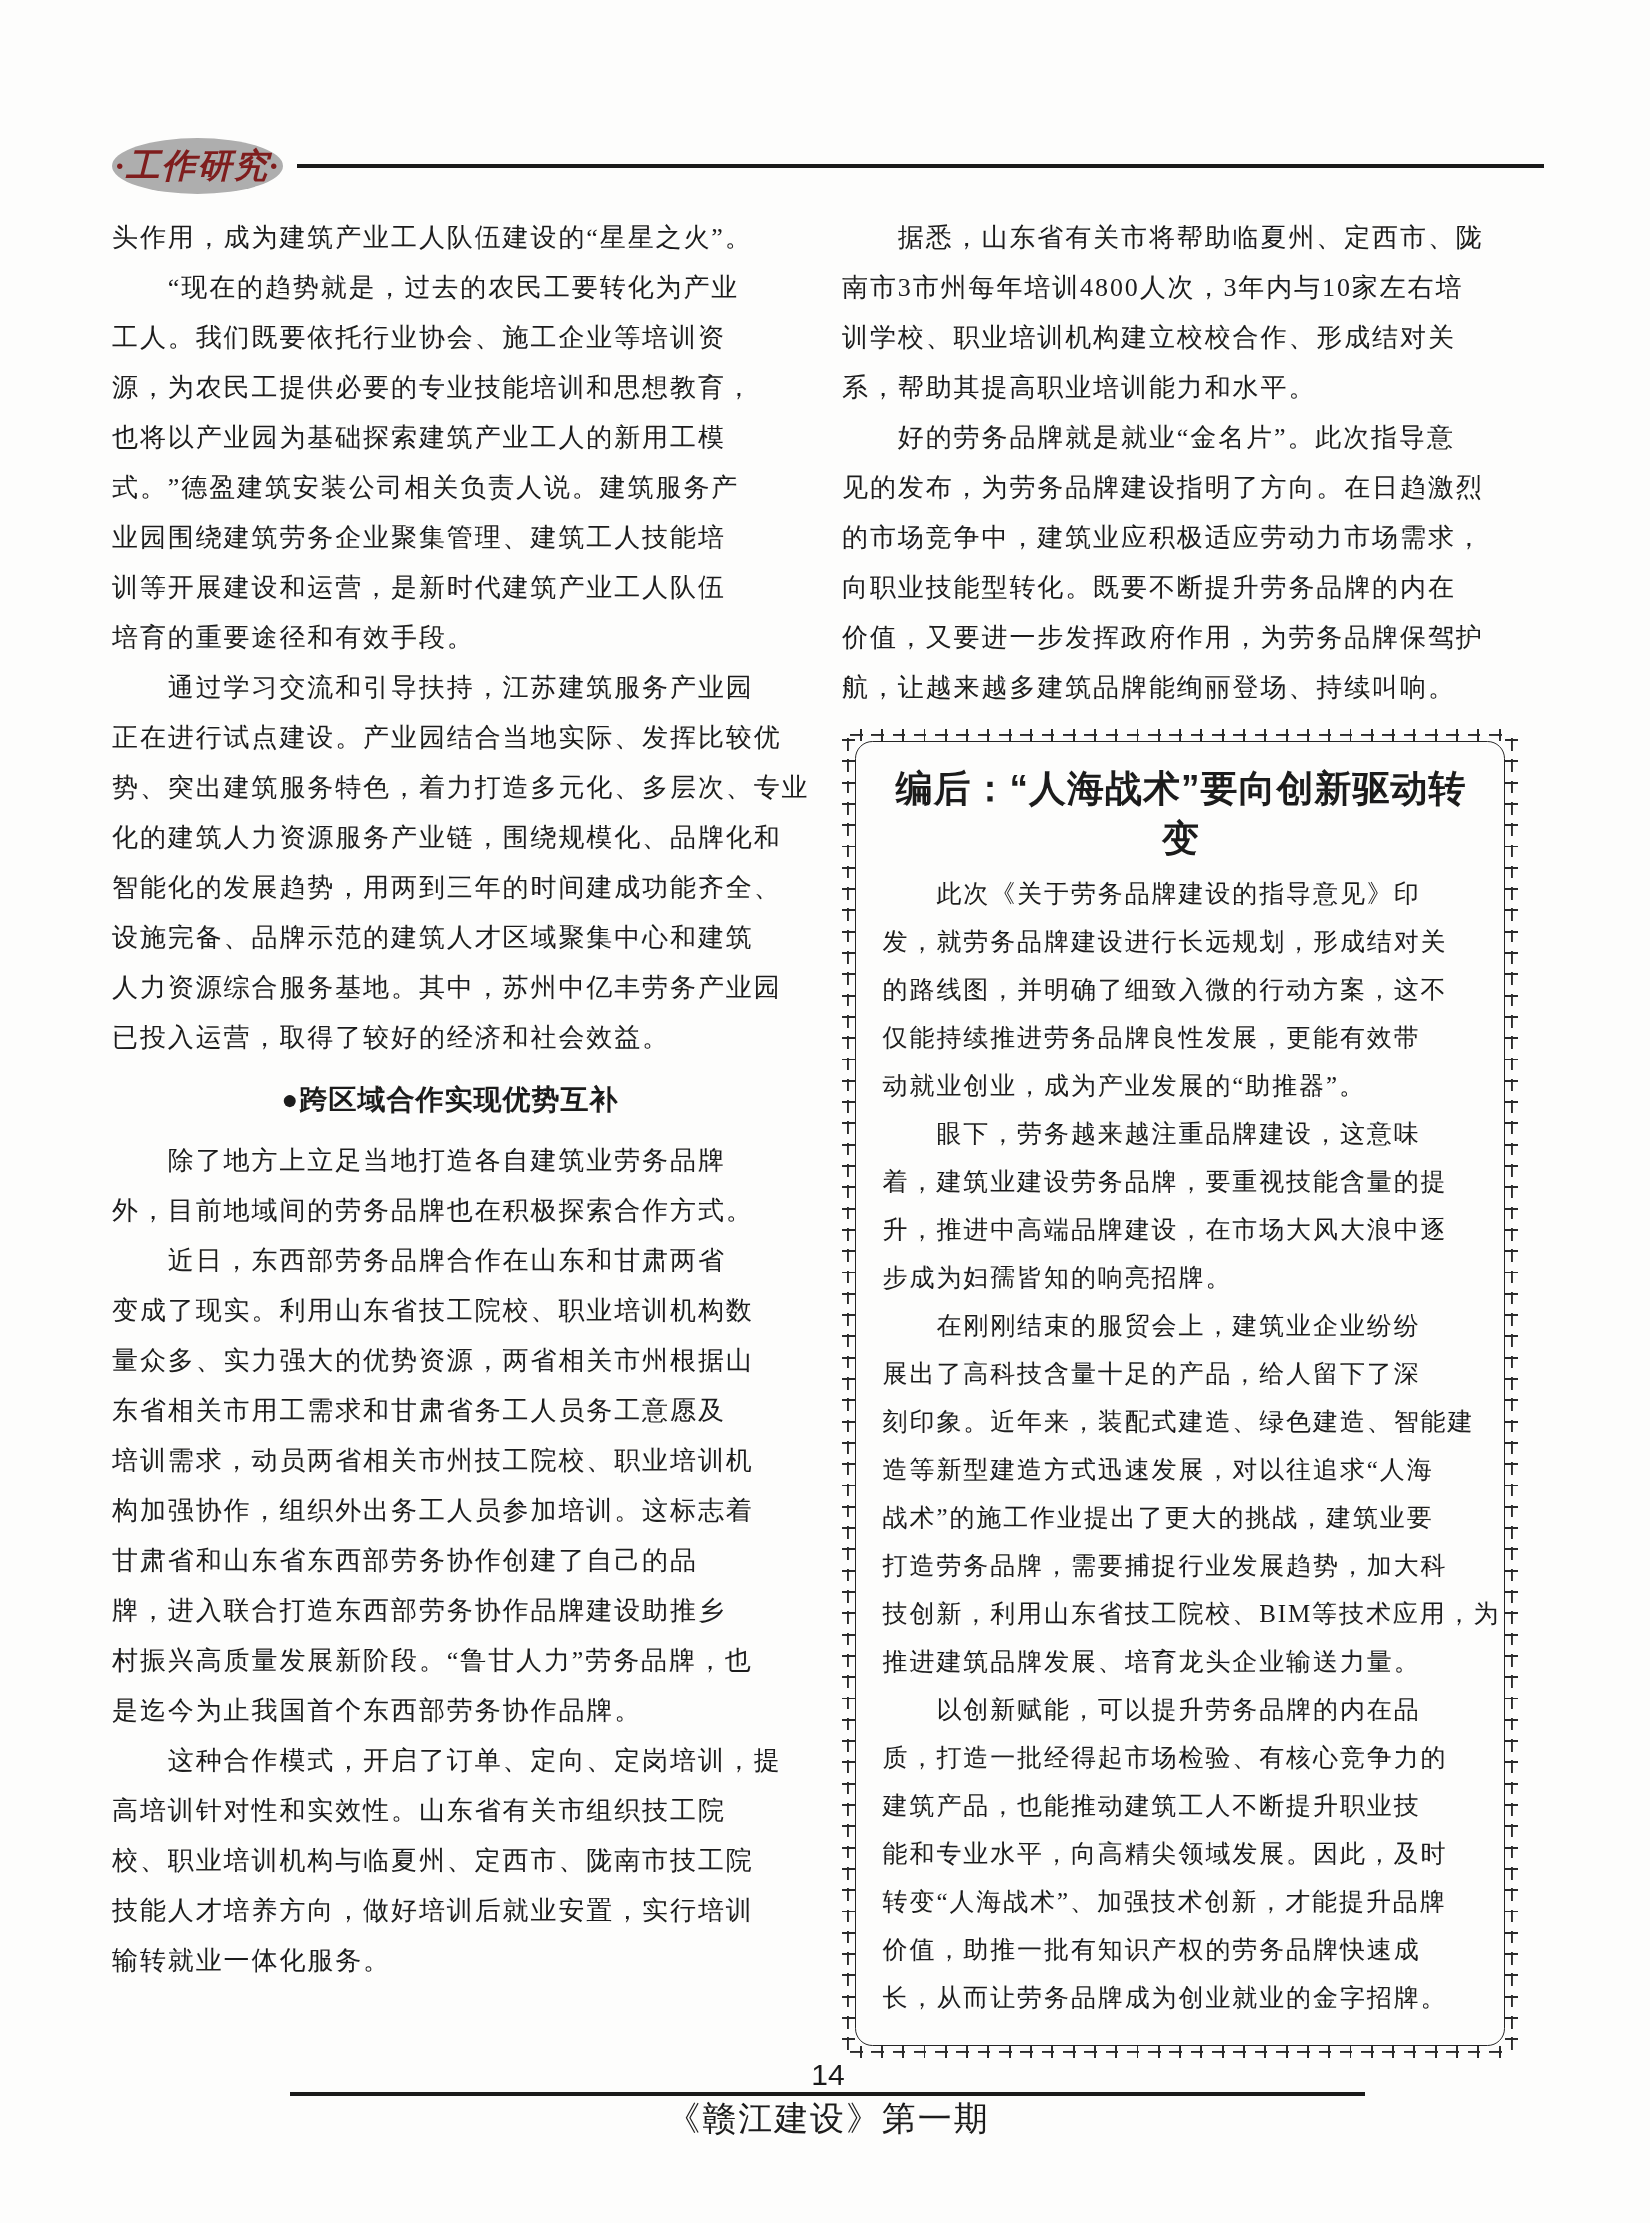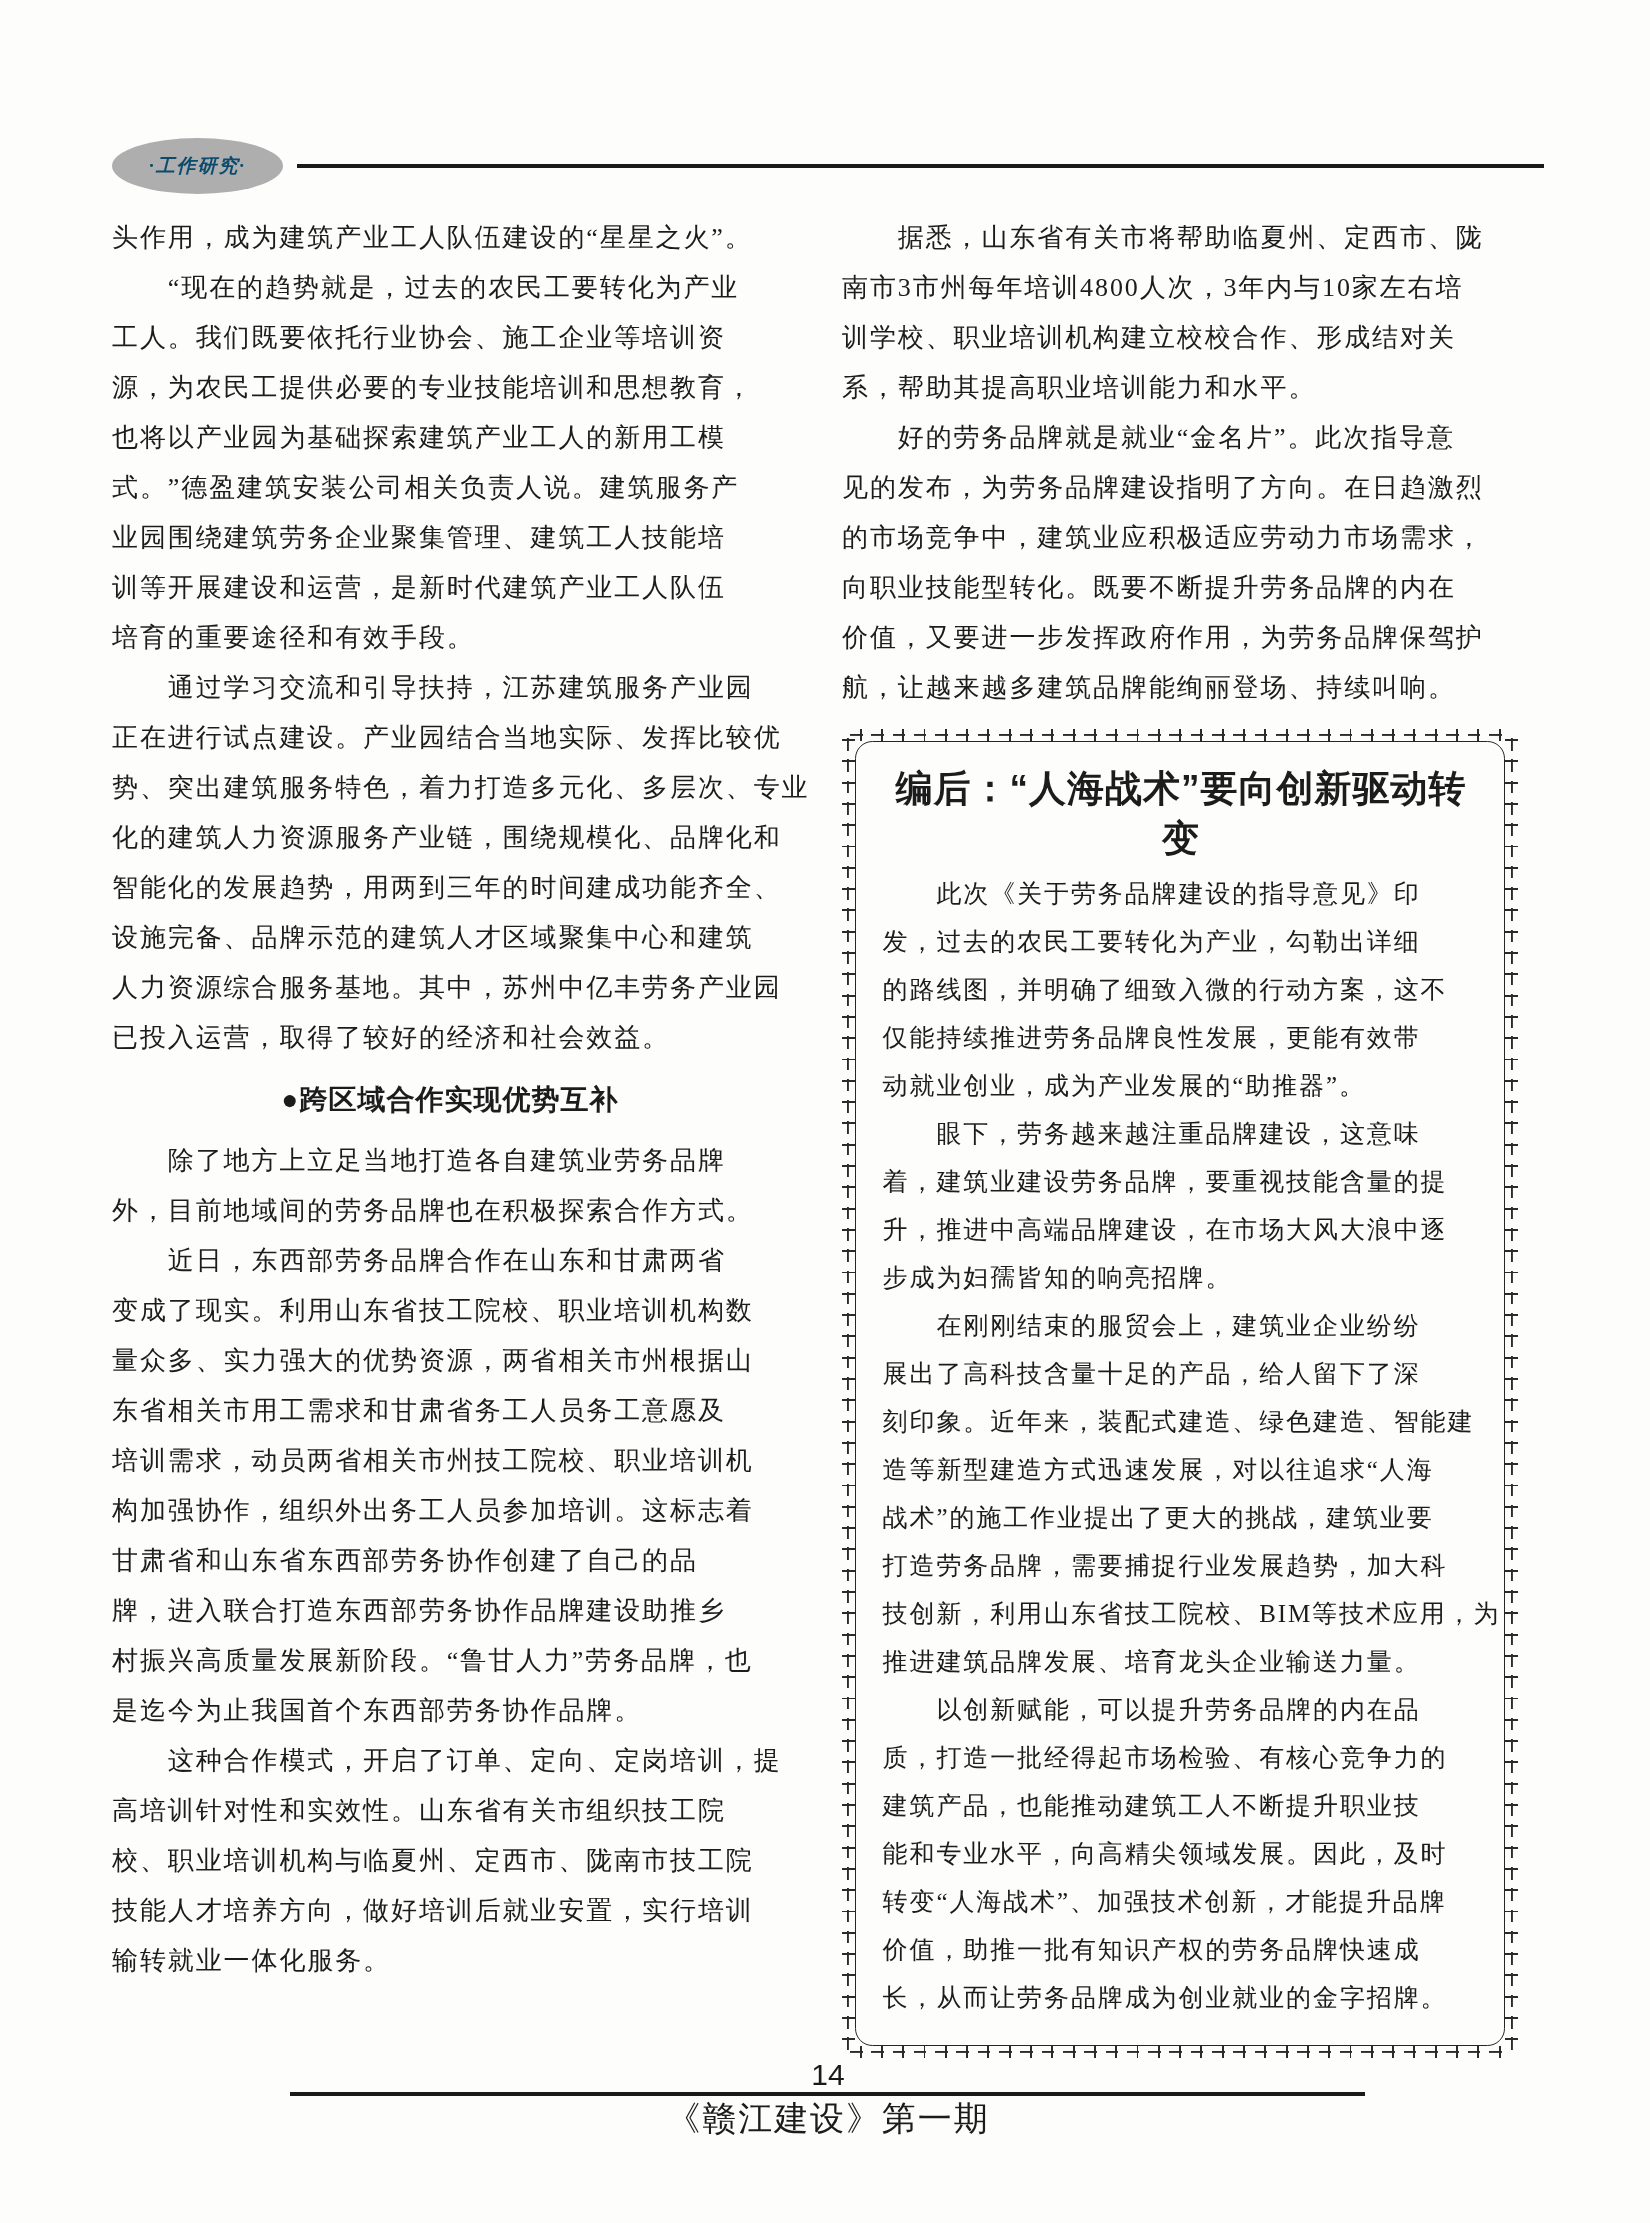--- a/index.html
+++ b/index.html
@@ -17,22 +17,22 @@
     flex-direction: column;
     overflow: hidden;
   }
   
   .header { display: flex; align-items: center; height: 56px; }
   .badge {
     width: 171px; height: 56px;
     background: #aeaeae;
     border-radius: 50%;
     display: flex; align-items: center; justify-content: center;
-    font-size: 19px; font-weight: bold; font-style: italic;
-    color: #0c4a6e; letter-spacing: 1.9px; flex: 0 0 auto;
+    font-size: 34px; font-weight: bold; font-style: italic;
+    color: #7f1d1d; letter-spacing: 1.9px; flex: 0 0 auto;
   }
   .header-rule { flex: 1; height: 3.9px; background: #1a1a1a; margin-left: 13.6px; }
   
   .columns { display: flex; gap: 54px; margin-top: 19.4px; flex: 1 1 auto; }
   .col { width: 676px; flex: 0 0 auto; }
   .line {
     font-size: 26px;
     line-height: 50px;
     letter-spacing: 1.9px;
     white-space: nowrap;
@@ -165,21 +165,21 @@
 
       <div class="note-box">
         <div class="tick tick-top"></div>
         <div class="tick tick-bottom"></div>
         <div class="tick tick-left"></div>
         <div class="tick tick-right"></div>
         <div class="note-inner">
           <div class="note-title">编后：“人海战术”要向创新驱动转变</div>
           <div class="note-lines">
               <div class="line">　　此次《关于劳务品牌建设的指导意见》印</div>
-              <div class="line">发，过去的农民工要转化为产业，勾勒出详细</div>
+              <div class="line">发，就劳务品牌建设进行长远规划，形成结对关</div>
               <div class="line">的路线图，并明确了细致入微的行动方案，这不</div>
               <div class="line">仅能持续推进劳务品牌良性发展，更能有效带</div>
               <div class="line">动就业创业，成为产业发展的“助推器”。</div>
               <div class="line">　　眼下，劳务越来越注重品牌建设，这意味</div>
               <div class="line">着，建筑业建设劳务品牌，要重视技能含量的提</div>
               <div class="line">升，推进中高端品牌建设，在市场大风大浪中逐</div>
               <div class="line">步成为妇孺皆知的响亮招牌。</div>
               <div class="line">　　在刚刚结束的服贸会上，建筑业企业纷纷</div>
               <div class="line">展出了高科技含量十足的产品，给人留下了深</div>
               <div class="line">刻印象。近年来，装配式建造、绿色建造、智能建</div>

